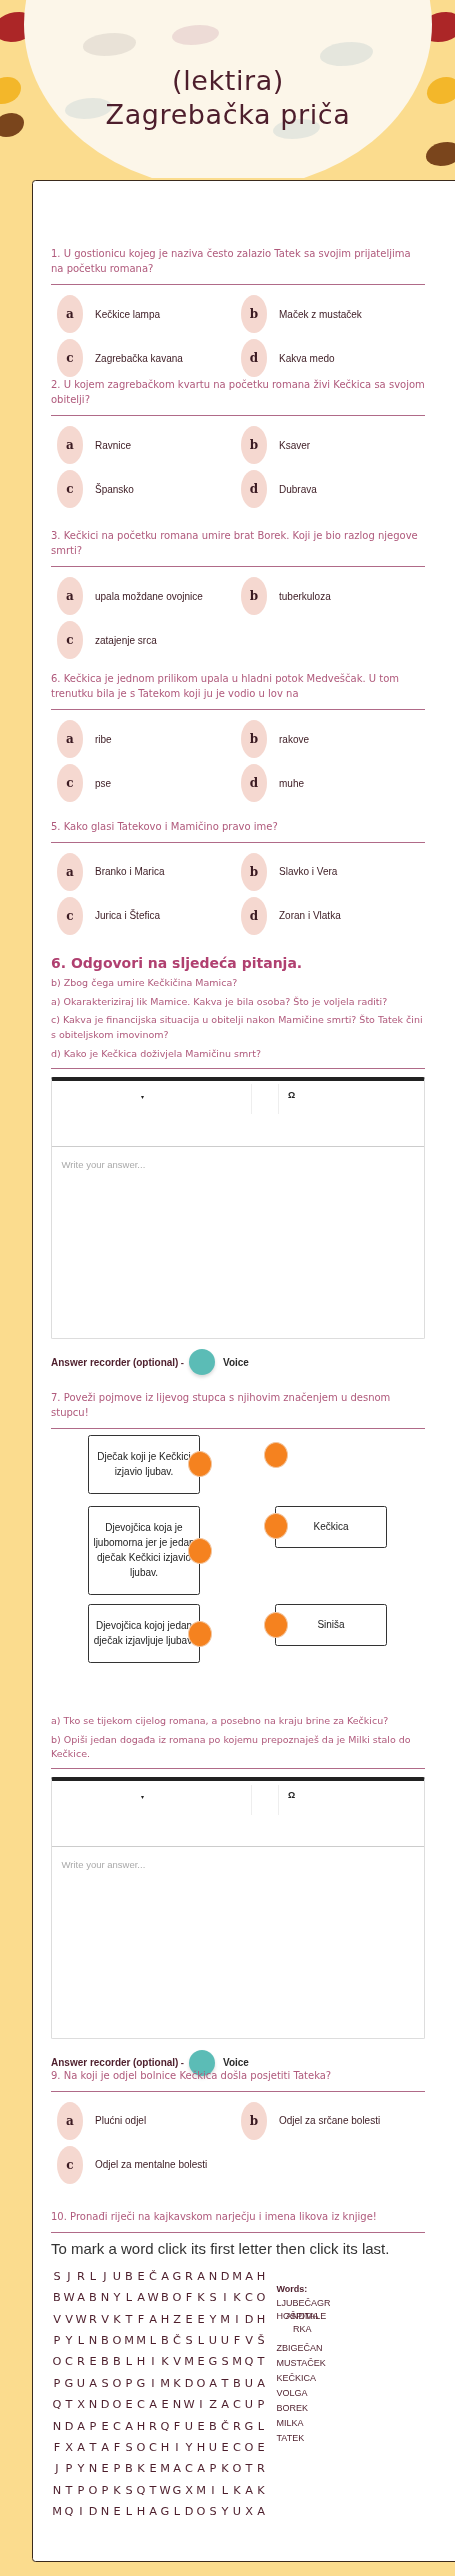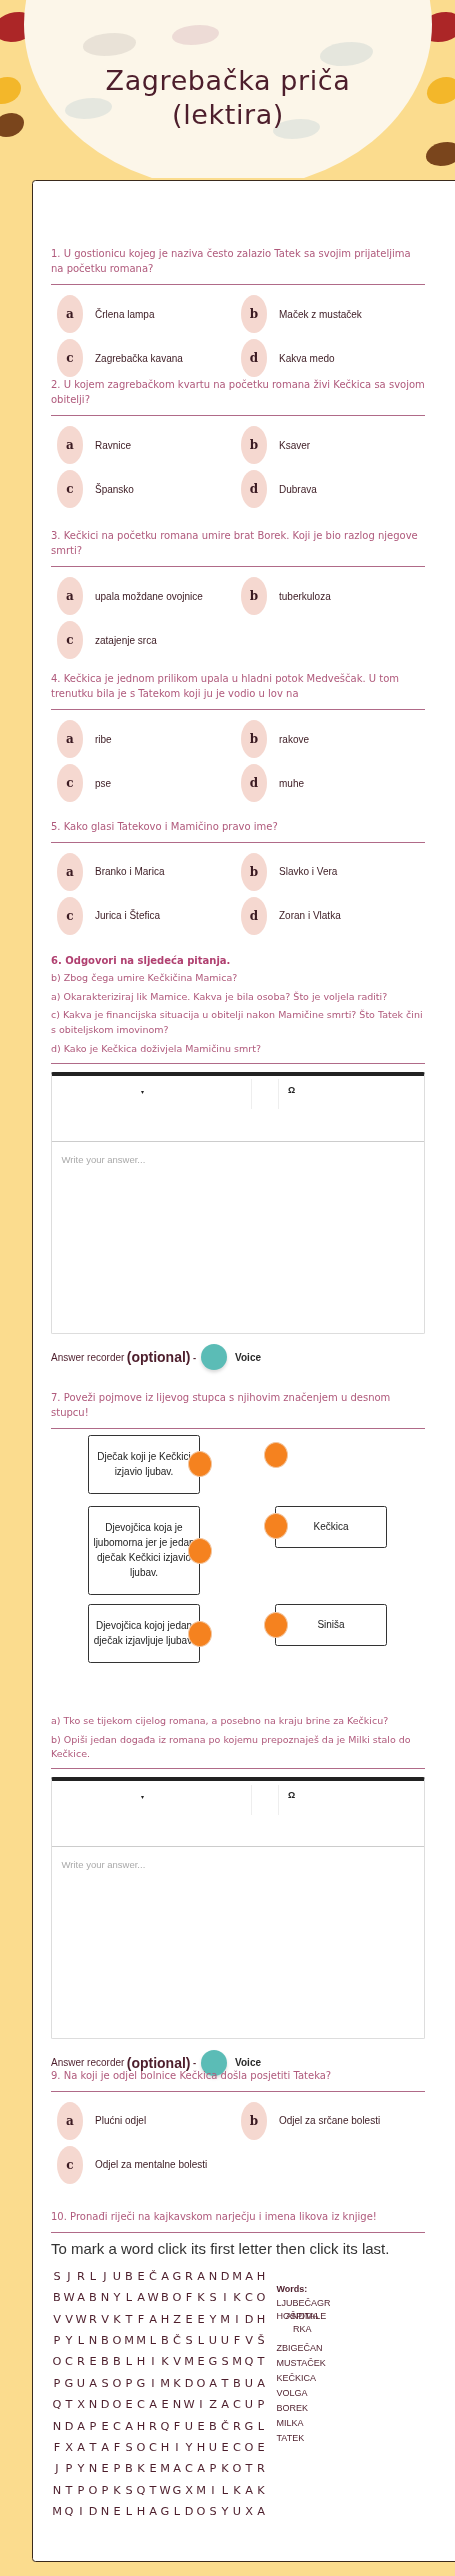--- a/index.html
+++ b/index.html
@@ -11,32 +11,32 @@
   .title{position:absolute;left:0;top:64px;width:456px;text-align:center;font-family:"DejaVu Sans",sans-serif;font-size:27px;line-height:34px;color:#4d1e2c;font-weight:normal;letter-spacing:0.6px;}
   .card{position:absolute;left:23px;top:180px;width:442px;height:2382px;background:#fff;border:0.6px solid #3a2a1c;border-radius:3.6px;box-sizing:border-box;margin-left:9px;}
   .q{position:absolute;left:18px;width:374px;}
   .qtext{font-family:"DejaVu Sans",sans-serif;font-size:10px;line-height:15.4px;color:#b05a7c;font-weight:normal;}
   .qline{height:0.6px;background:#b06a88;margin-top:7.1px;}
   .opts{display:grid;grid-template-columns:184px 184px;row-gap:6px;margin-top:10.7px;}
   .opt{display:flex;align-items:center;height:38px;cursor:pointer;}
   .badge{width:26px;height:38px;border-radius:50%;background:#f5d8d0;color:#3b1a22;display:flex;align-items:center;justify-content:center;font-family:"DejaVu Serif",serif;font-size:12px;font-weight:bold;margin-left:6px;}
   .optlabel{margin-left:12px;font-size:10px;color:#3b1a22;}
   .sub{font-family:"DejaVu Sans",sans-serif;font-size:9.5px;line-height:14.2px;color:#b05a7c;margin-top:4.7px;}
-  .qtitle-bold{font-family:"DejaVu Sans",sans-serif;font-size:10px;color:#b04070;font-weight:bold;}
+  .qtitle-bold{font-family:"DejaVu Sans",sans-serif;font-size:14px;color:#b04070;font-weight:bold;}
   .editor{margin-top:8.3px;border:0.6px solid #ddd;border-top:4.2px solid #222;border-radius:1.8px;}
   .toolbar{height:65px;border-bottom:1.2px solid #ccc;position:relative;}
   .tb-dd{position:absolute;left:89px;top:12px;font-size:6px;color:#222;cursor:pointer;}
   .tb-sep1{position:absolute;left:199px;top:3.6px;width:0.6px;height:30px;background:#eee;}
   .tb-sep2{position:absolute;left:226px;top:3.6px;width:0.6px;height:30px;background:#eee;}
   .tb-omega{position:absolute;left:236px;top:9.5px;font-size:9px;font-weight:bold;color:#222;cursor:pointer;}
   .answer{width:100%;height:189px;border:none;box-sizing:border-box;padding:12px 9.5px;font-family:"Liberation Sans",sans-serif;font-size:9.5px;color:#333;resize:none;outline:none;}
   .answer::placeholder{color:#aaa;}
   .recorder{display:flex;align-items:center;margin-top:10.7px;}
-  .rec-label{font-weight:normal;font-size:10px;color:#4d1e2c;text-align:right;}
-  .rec-opt{font-size:14px;font-weight:bold;color:#4d1e2c;margin-left:2.4px;}
+  .rec-label{font-weight:bold;font-size:10px;color:#4d1e2c;text-align:right;}
+  .rec-opt{font-size:10px;font-weight:bold;color:#4d1e2c;margin-left:2.4px;}
   .rec-dash{font-weight:bold;color:#4d1e2c;margin-left:2.4px;}
   .rec-btn{width:26px;height:26px;border-radius:50%;background:#5bbcb6;margin-left:4.7px;box-shadow:0 2.4px 3.6px rgba(0,0,0,.15);cursor:pointer;}
   .rec-voice{font-weight:bold;font-size:10px;color:#2a2a2a;margin-left:8.3px;}
   .match{position:relative;height:202px;margin-top:6px;}
   .mbox{position:absolute;border:0.6px solid #333;border-radius:2.4px;background:#fff;box-sizing:border-box;display:flex;align-items:center;justify-content:center;text-align:center;font-size:10px;line-height:15px;color:#222;cursor:pointer;}
   .dot{position:absolute;width:24px;height:26px;border-radius:50%;background:#f5821f;border:1.2px solid #f3c6a0;box-sizing:border-box;cursor:pointer;}
   .instr{font-size:15px;color:#333;margin-top:8.3px;}
   .ws{display:flex;margin-top:8.3px;}
   .grid{font-family:"DejaVu Sans",sans-serif;font-size:11.3px;color:#4d1e2c;letter-spacing:0;}
   .grow{display:flex;height:21.4px;align-items:center;}
@@ -58,34 +58,34 @@
   <div class="leaf" style="left:421px;top:12px;width:42px;height:30px;background:#a3121c;"></div>
   <div class="leaf" style="left:427px;top:77px;width:33px;height:27px;background:#f2b31f;"></div>
   <div class="leaf" style="left:426px;top:142px;width:36px;height:24px;background:#6b3410;"></div>
   <div class="hero-oval"></div>
   <div class="leaf" style="left:83px;top:33px;width:53px;height:22.5px;background:#dcd6cc;opacity:.6;"></div>
   <div class="leaf" style="left:172px;top:25px;width:47px;height:20px;background:#e3c9c9;opacity:.6;"></div>
   <div class="leaf" style="left:320px;top:42px;width:53px;height:24px;background:#d5dcd5;opacity:.6;"></div>
   <div class="leaf" style="left:65px;top:98px;width:47px;height:21.4px;background:#d5ddd8;opacity:.6;"></div>
   <div class="leaf" style="left:273px;top:119px;width:47px;height:20px;background:#d5ddd8;opacity:.6;"></div>
   <div class="title">
+    <div>(lektira)</div>
     <div>Zagrebačka priča</div>
-    <div>(lektira)</div>
   </div>
 </div>
 
 <div class="card">
 
   <div class="q" style="top:65px;">
     <div class="qtext">1. U gostionicu kojeg je naziva često zalazio Tatek sa svojim prijateljima na početku romana?</div>
     <div class="qline"></div>
     <div class="opts">
       <div class="opt">
           <span class="badge">a</span>
-          <span class="optlabel">Črlena lampa</span>
+          <span class="optlabel">Kečkice lampa</span>
         </div>
       <div class="opt">
           <span class="badge">b</span>
           <span class="optlabel">Maček z mustaček</span>
         </div>
       <div class="opt">
           <span class="badge">c</span>
           <span class="optlabel">Zagrebačka kavana</span>
         </div>
       <div class="opt">
@@ -131,21 +131,21 @@
           <span class="optlabel">tuberkuloza</span>
         </div>
       <div class="opt">
           <span class="badge">c</span>
           <span class="optlabel">zatajenje srca</span>
         </div>
     </div>
   </div>
 
   <div class="q" style="top:490px;">
-    <div class="qtext">4. Kečkica je jednom prilikom upala u hladni potok Medveščak. U tom trenutku bila je s Tatekom koji ju je vodio u lov na</div>
+    <div class="qtext">6. Kečkica je jednom prilikom upala u hladni potok Medveščak. U tom trenutku bila je s Tatekom koji ju je vodio u lov na</div>
     <div class="qline"></div>
     <div class="opts">
       <div class="opt">
           <span class="badge">a</span>
           <span class="optlabel">ribe</span>
         </div>
       <div class="opt">
           <span class="badge">b</span>
           <span class="optlabel">rakove</span>
         </div>

